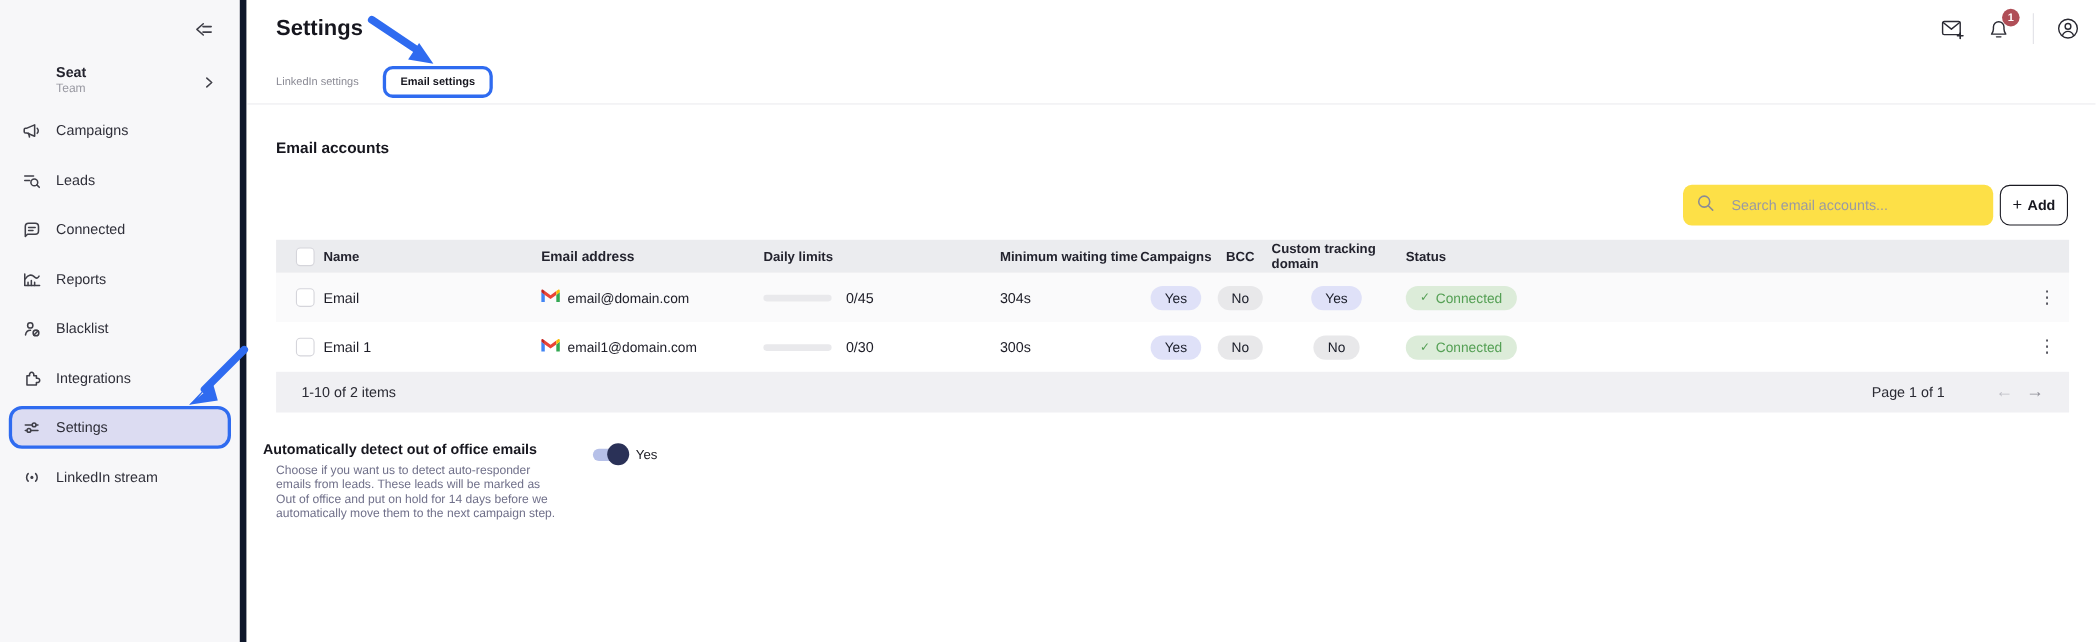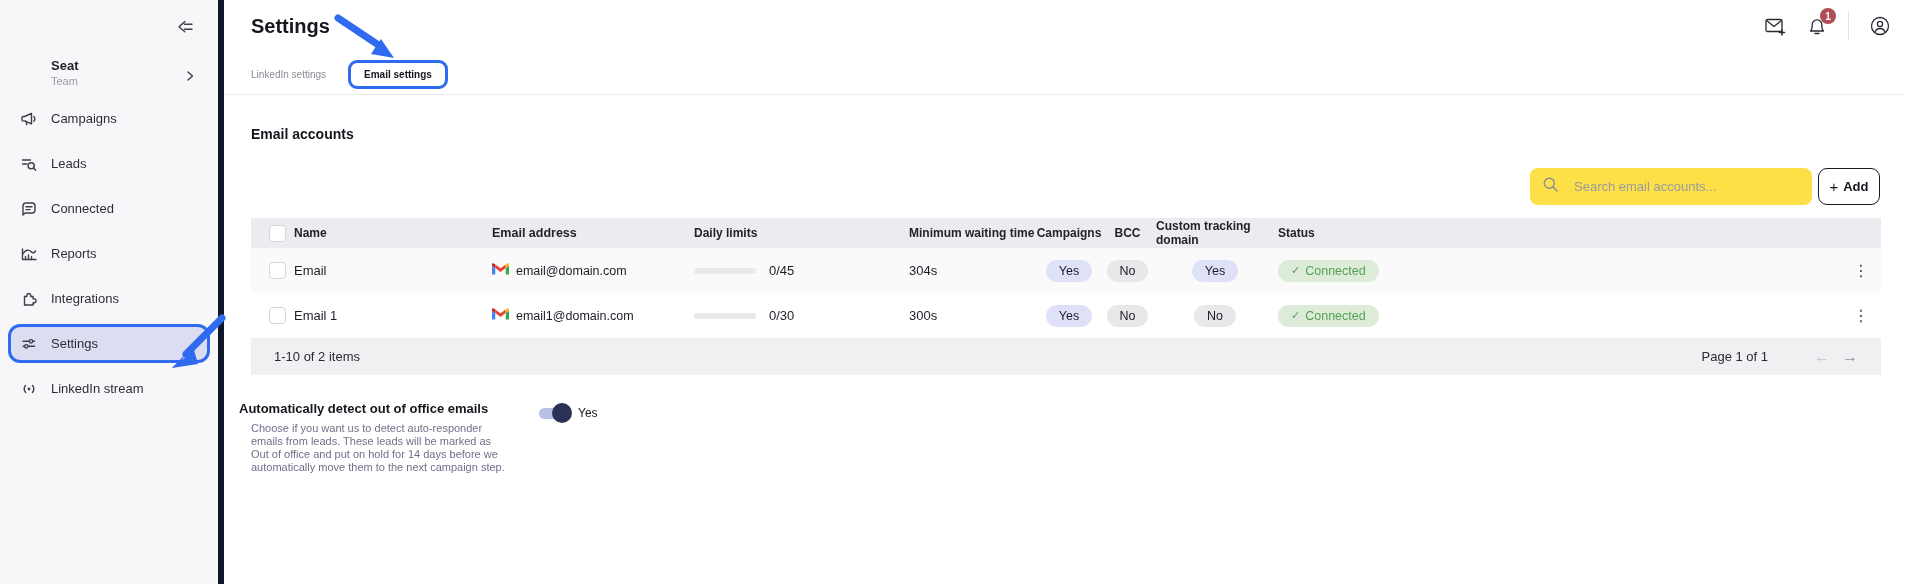--- a/index.html
+++ b/index.html
@@ -154,20 +154,31 @@
             <path d="M2.5 4v10.5H16"></path>
             <path d="M5.5 14.5v-3M8.5 14.5v-4.5M11.5 14.5v-2.8"></path>
             <path d="M3 8.5c2.5-3.5 5.5-4.5 8-2s3.5 1 4.5-.5"></path>
           </svg>
       </span>
       <span class="nav-label">Reports</span>
     </div>
     <div class="nav-item">
       <span class="nav-icon">
         <svg viewBox="0 0 18 18" width="18" height="18" class="icon-stroke">
+            <circle cx="7.5" cy="5.8" r="2.4"></circle>
+            <path d="M3.2 14.5c.4-2.6 1.9-4.2 4.6-4.2"></path>
+            <circle cx="12.7" cy="12.7" r="2.6"></circle>
+            <path d="M10.9 14.5l3.6-3.6"></path>
+          </svg>
+      </span>
+      <span class="nav-label">Blacklist</span>
+    </div>
+    <div class="nav-item">
+      <span class="nav-icon">
+        <svg viewBox="0 0 18 18" width="18" height="18" class="icon-stroke">
             <path d="M4.5 6.5h2.4c-.4-2 .7-3 1.9-3s2.3 1 1.9 3h2.4v2.4c2-.4 3 .7 3 1.9s-1 2.3-3 1.9v2.3H4.5V6.5z"></path>
           </svg>
       </span>
       <span class="nav-label">Integrations</span>
     </div>
     <div class="nav-item active">
       <span class="nav-icon">
         <svg viewBox="0 0 18 18" width="18" height="18" class="icon-stroke">
             <path d="M3 6.3h11.5M3 11.3h11.5"></path>
             <circle cx="11" cy="6.3" r="1.7" fill="#dcdcf2"></circle>

